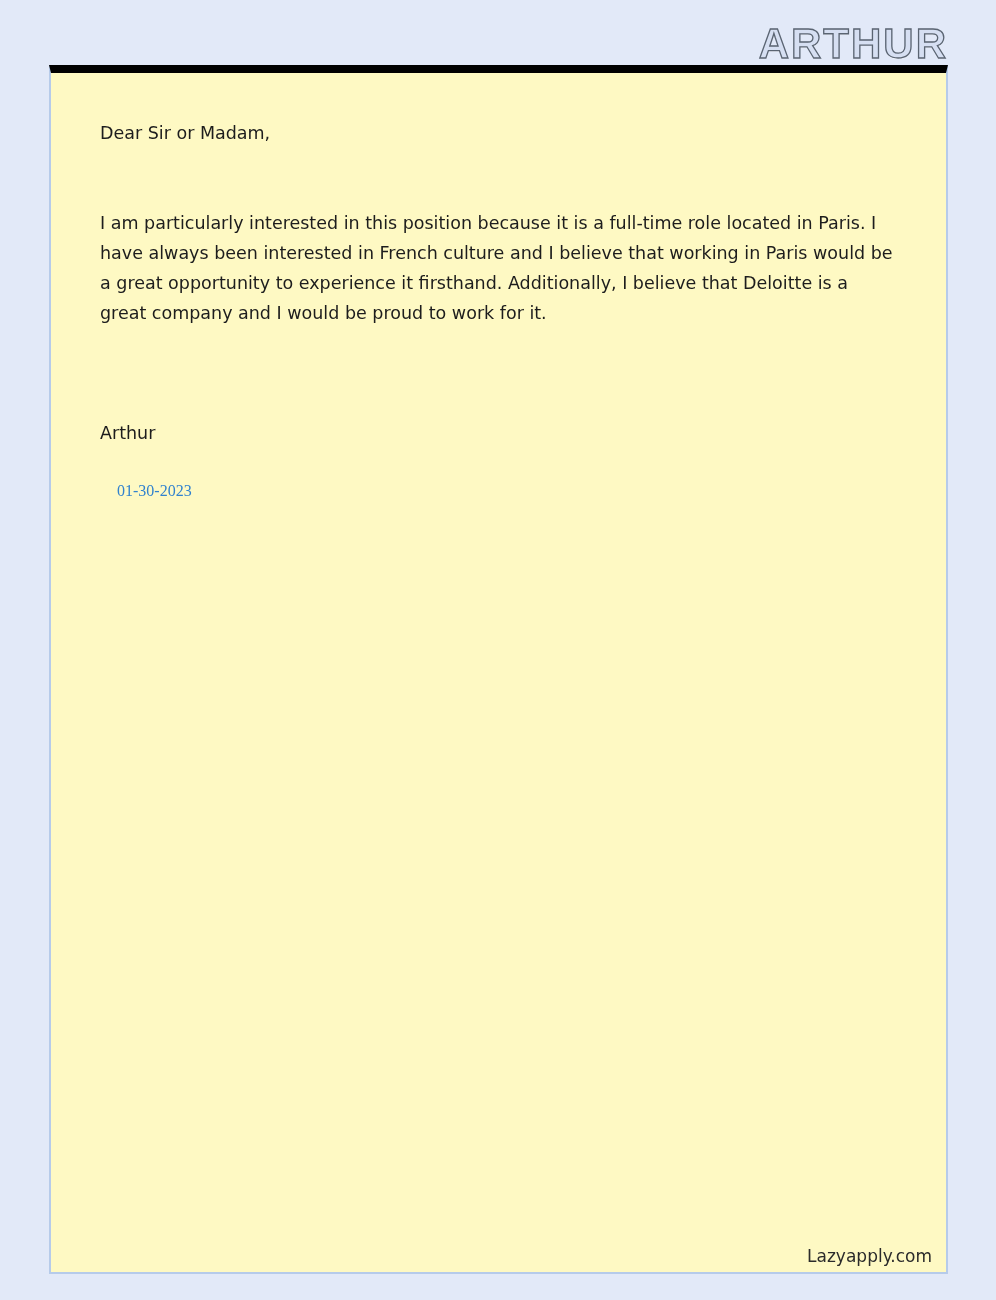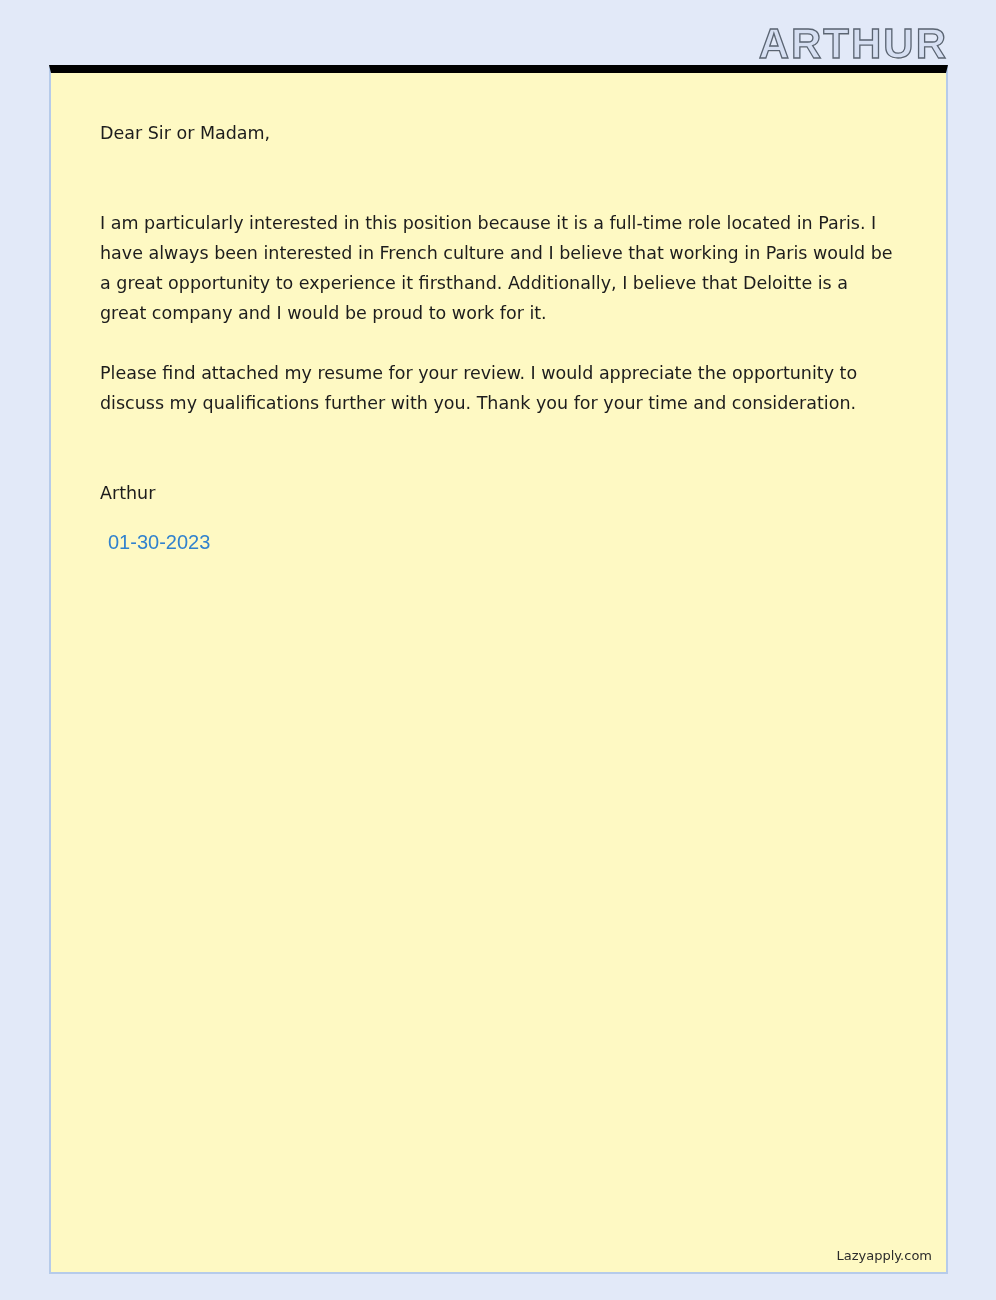--- a/index.html
+++ b/index.html
@@ -88,34 +88,34 @@
     color: #1d1d1d;
     margin: 0;
     text-align: left;
     font-weight: 400;
   }
 
   .spacer-30 { height: 30px; }
   .spacer-11 { height: 11px; }
 
   #signature-date {
-    font-family: Liberation Sans, sans-serif;
-    font-size: 20px;
+    font-family: Liberation Serif, serif;
+    font-size: 16px;
     line-height: 30px;
     color: #3182ce;
-    margin: 8px;
+    margin: 17px;
   }
 
   
   #letter-footer {
     position: absolute;
     right: 14px;
     bottom: 8px;
     font-family: "DejaVu Sans", sans-serif;
-    font-size: 13px;
+    font-size: 17px;
     line-height: 16px;
     color: #2b2b2b;
     text-align: right;
     white-space: nowrap;
   }
 </style>
 </head>
 <body>
 
 <div id="page-canvas">
@@ -132,21 +132,20 @@
 
       <div class="spacer-30"></div>
 
 
       <div class="spacer-30"></div>
 
       <p class="letter-paragraph">I am particularly interested in this position because it is a full-time role located in Paris. I have always been interested in French culture and I believe that working in Paris would be a great opportunity to experience it firsthand. Additionally, I believe that Deloitte is a great company and I would be proud to work for it.</p>
 
       <div class="spacer-30"></div>
 
-      <p class="letter-paragraph">Please find attached my resume for your review. I would appreciate the opportunity to discuss my qualifications further with you. Thank you for your time and consideration.</p>
 
       <div class="spacer-30"></div>
 
 
       <div class="spacer-30"></div>
 
       <p class="letter-line">Arthur</p>
 
       <div class="spacer-11"></div>
 

